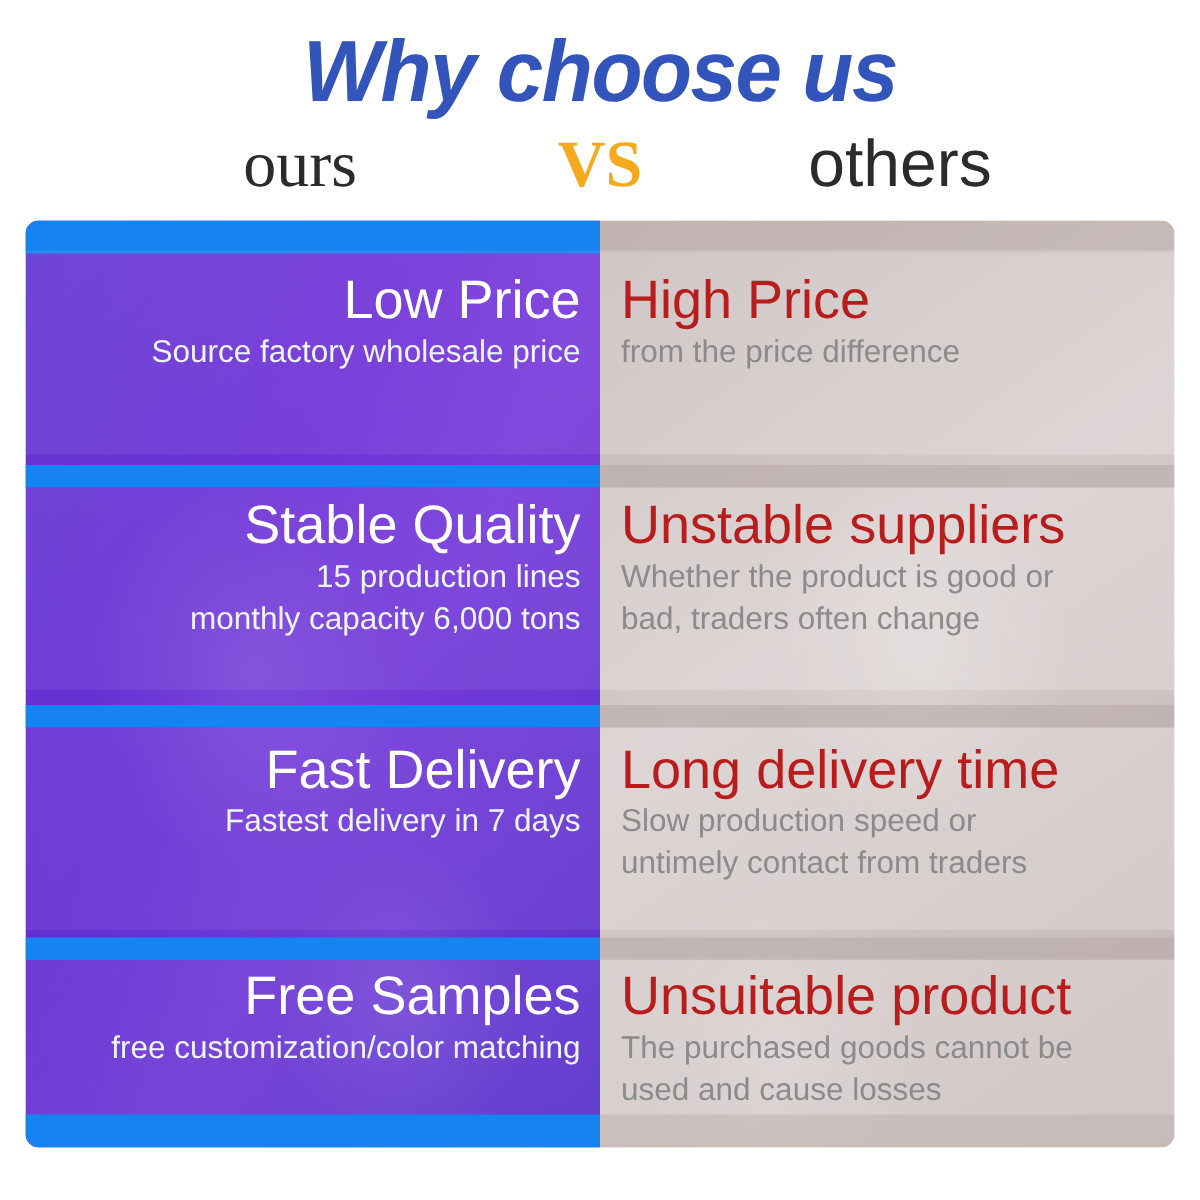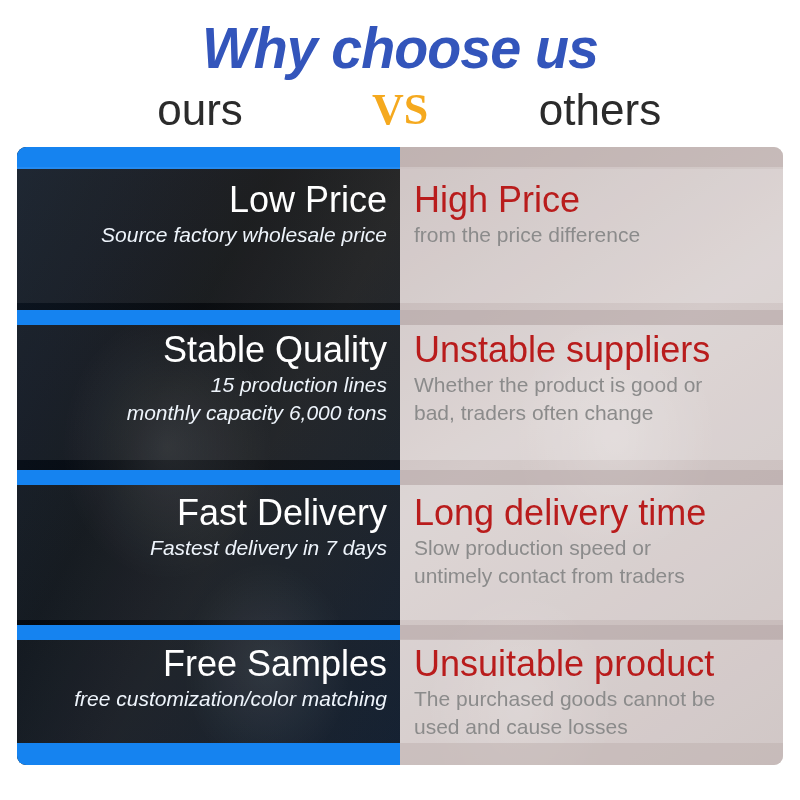--- a/index.html
+++ b/index.html
@@ -42,21 +42,21 @@
     position: absolute;
     top: 0;
     line-height: 58px;
   }
   .label-ours {
     left: 0;
     width: 400px;
     text-align: center;
     font-size: 44px;
     color: #2b2b2b;
-    font-family: Liberation Sans, sans-serif;
+    font-family: Liberation Serif, serif;
   }
   .label-vs {
     left: 340px;
     width: 120px;
     text-align: center;
     font-size: 44px;
     font-weight: bold;
     color: #F5A91E;
     font-family: "Liberation Serif", serif;
     font-variant: small-caps;
@@ -82,21 +82,21 @@
     display: flex;
   }
 
   .col {
     position: relative;
     height: 100%;
     box-sizing: border-box;
   }
   .col-ours {
     width: 383px;
-    background: #000000;
+    background: #6d28d9;
     padding-left: 36px;
   }
   .col-others {
     width: 383px;
     background: #cfc4c3;
   }
 
   
   .photo-ours {
     position: absolute;
@@ -173,21 +173,21 @@
   .row-title {
     font-size: 36px;
     line-height: 42px;
     white-space: nowrap;
   }
   .row-desc {
     font-size: 21px;
     line-height: 28px;
   }
   .col-ours .row-title { color: #ffffff; }
-  .col-ours .row-desc  { color: #eef4fb; font-style: italic; }
+  .col-ours .row-desc  { color: #eef4fb; }
   .col-others .row-title { color: #b91c1c; }
   .col-others .row-desc  { color: #8b8b8b; }
 
   
   .r0 { top: 32px;  height: 118px; }
   .r1 { top: 182px; height: 132px; }
   .r2 { top: 345px; height: 130px; }
   .r3 { top: 496px; height: 132px; }
 
   .t0 { top: 20px;  height: 136px; }

